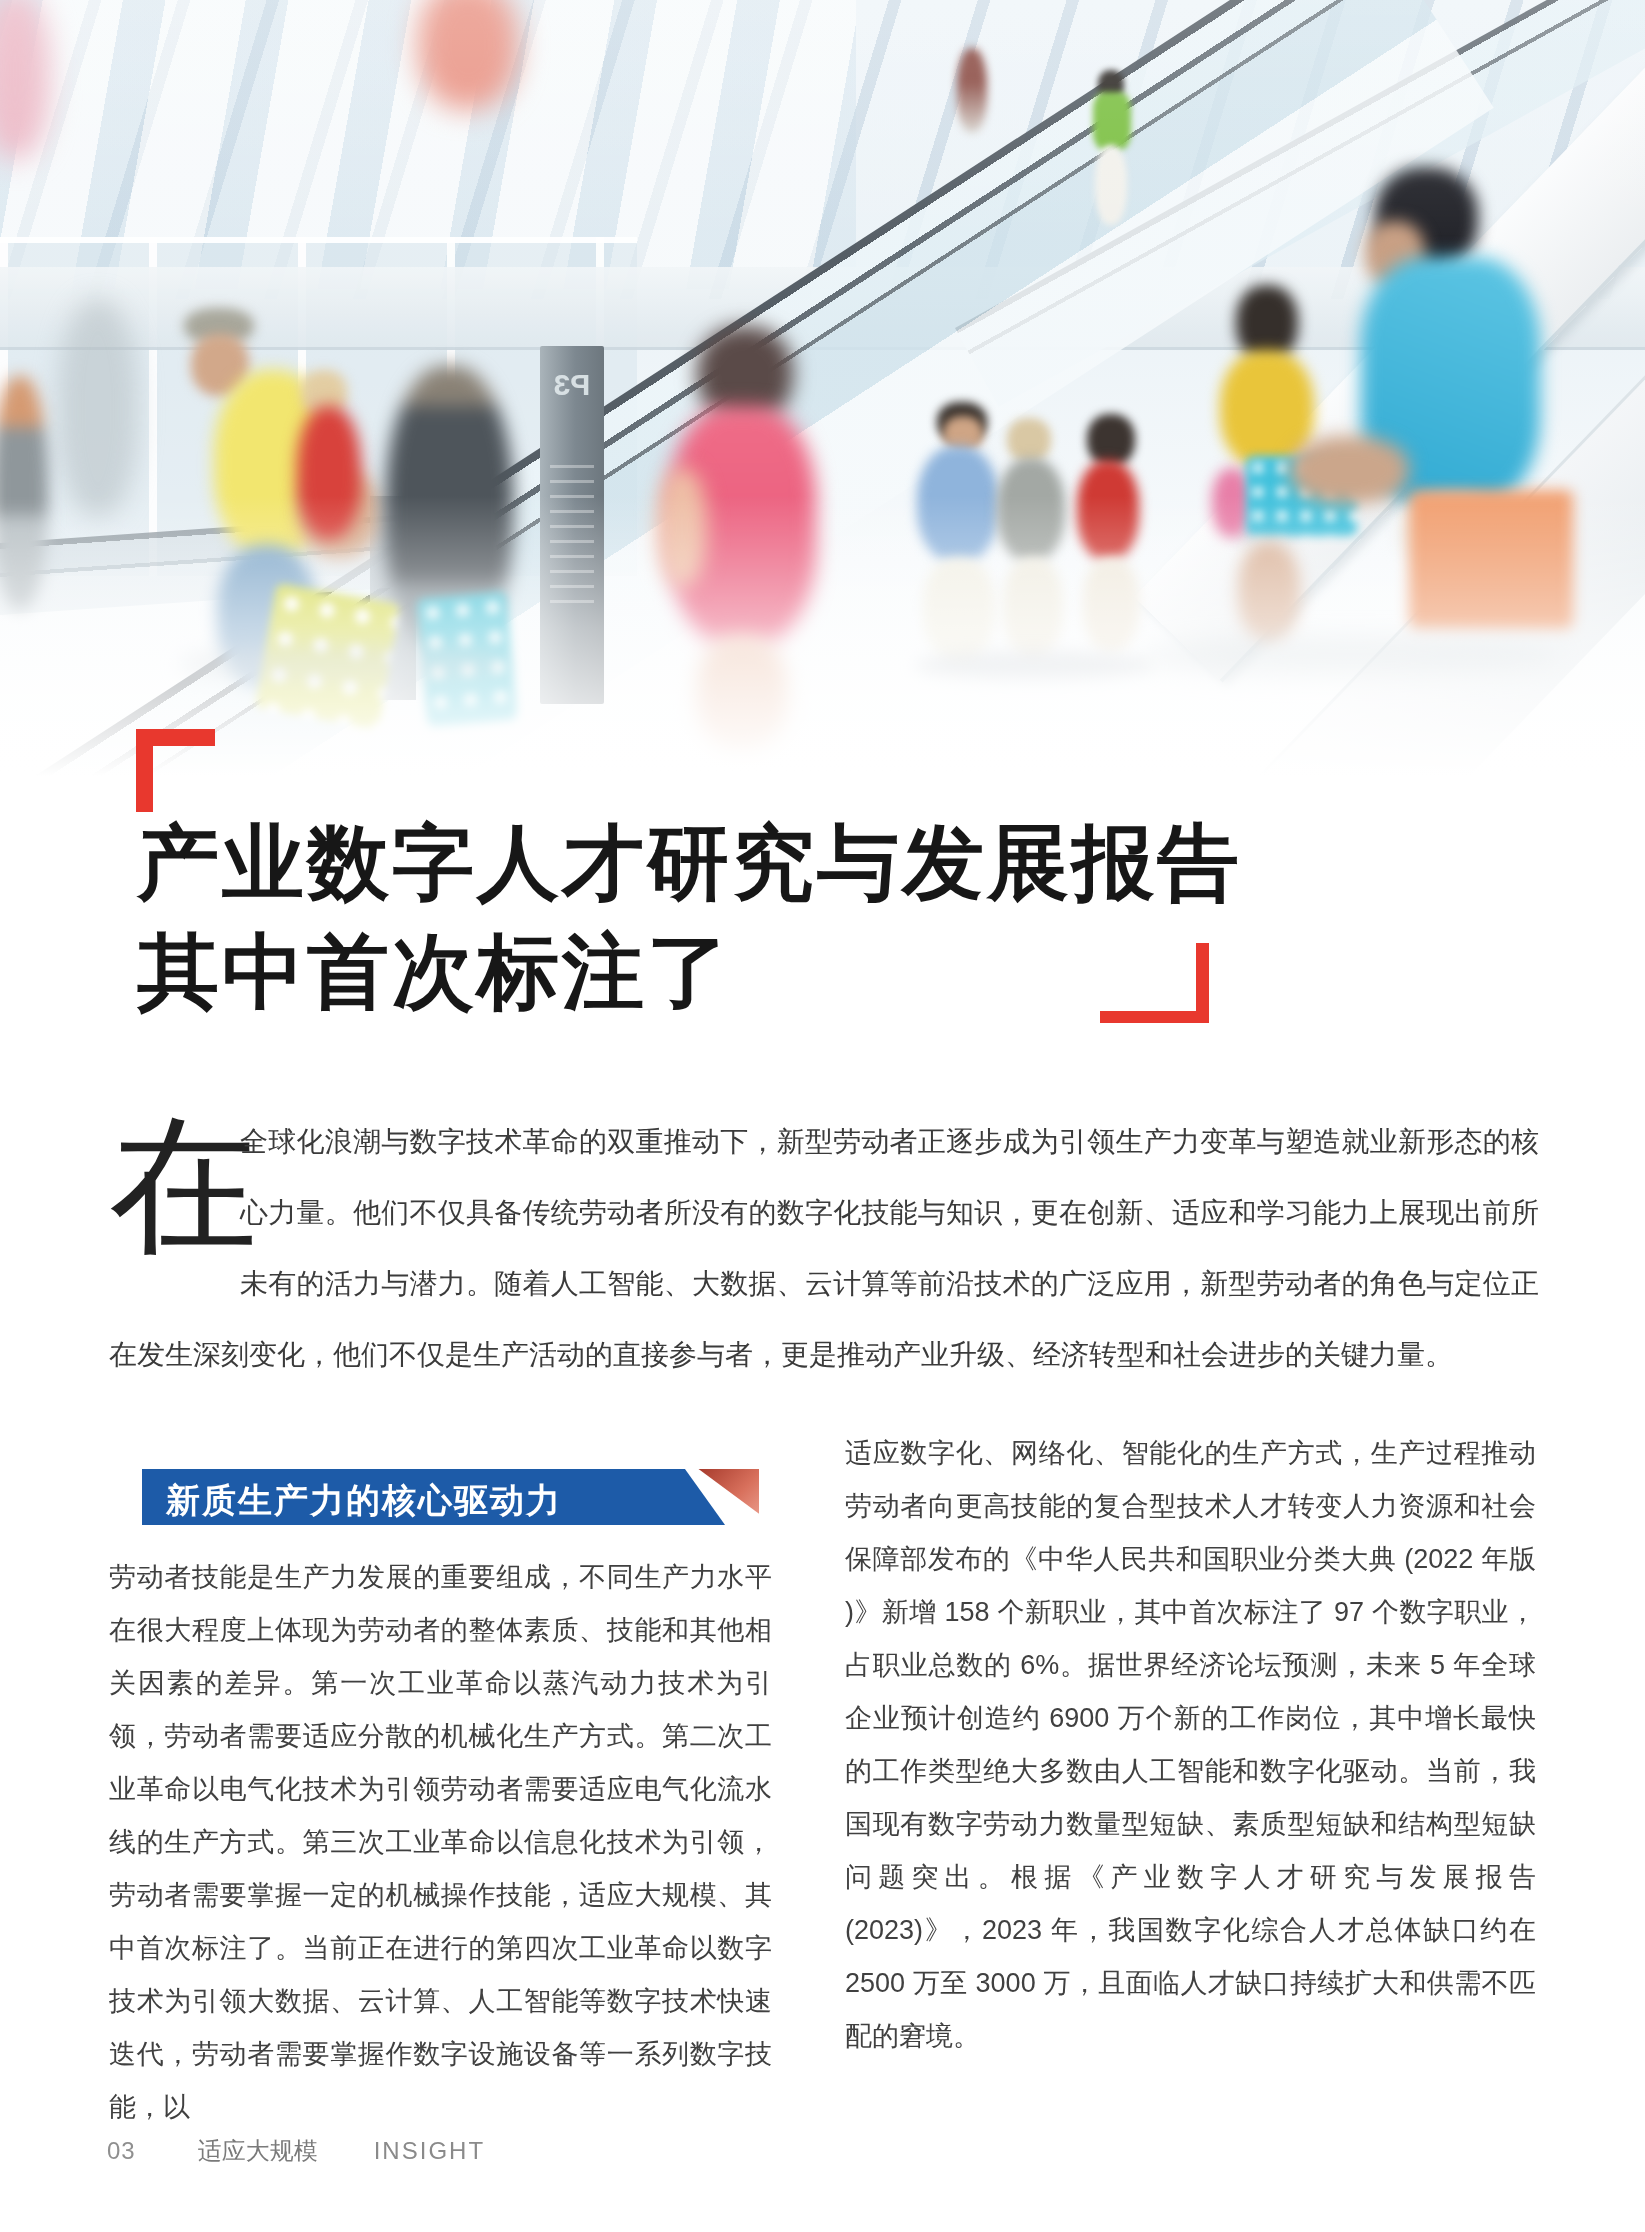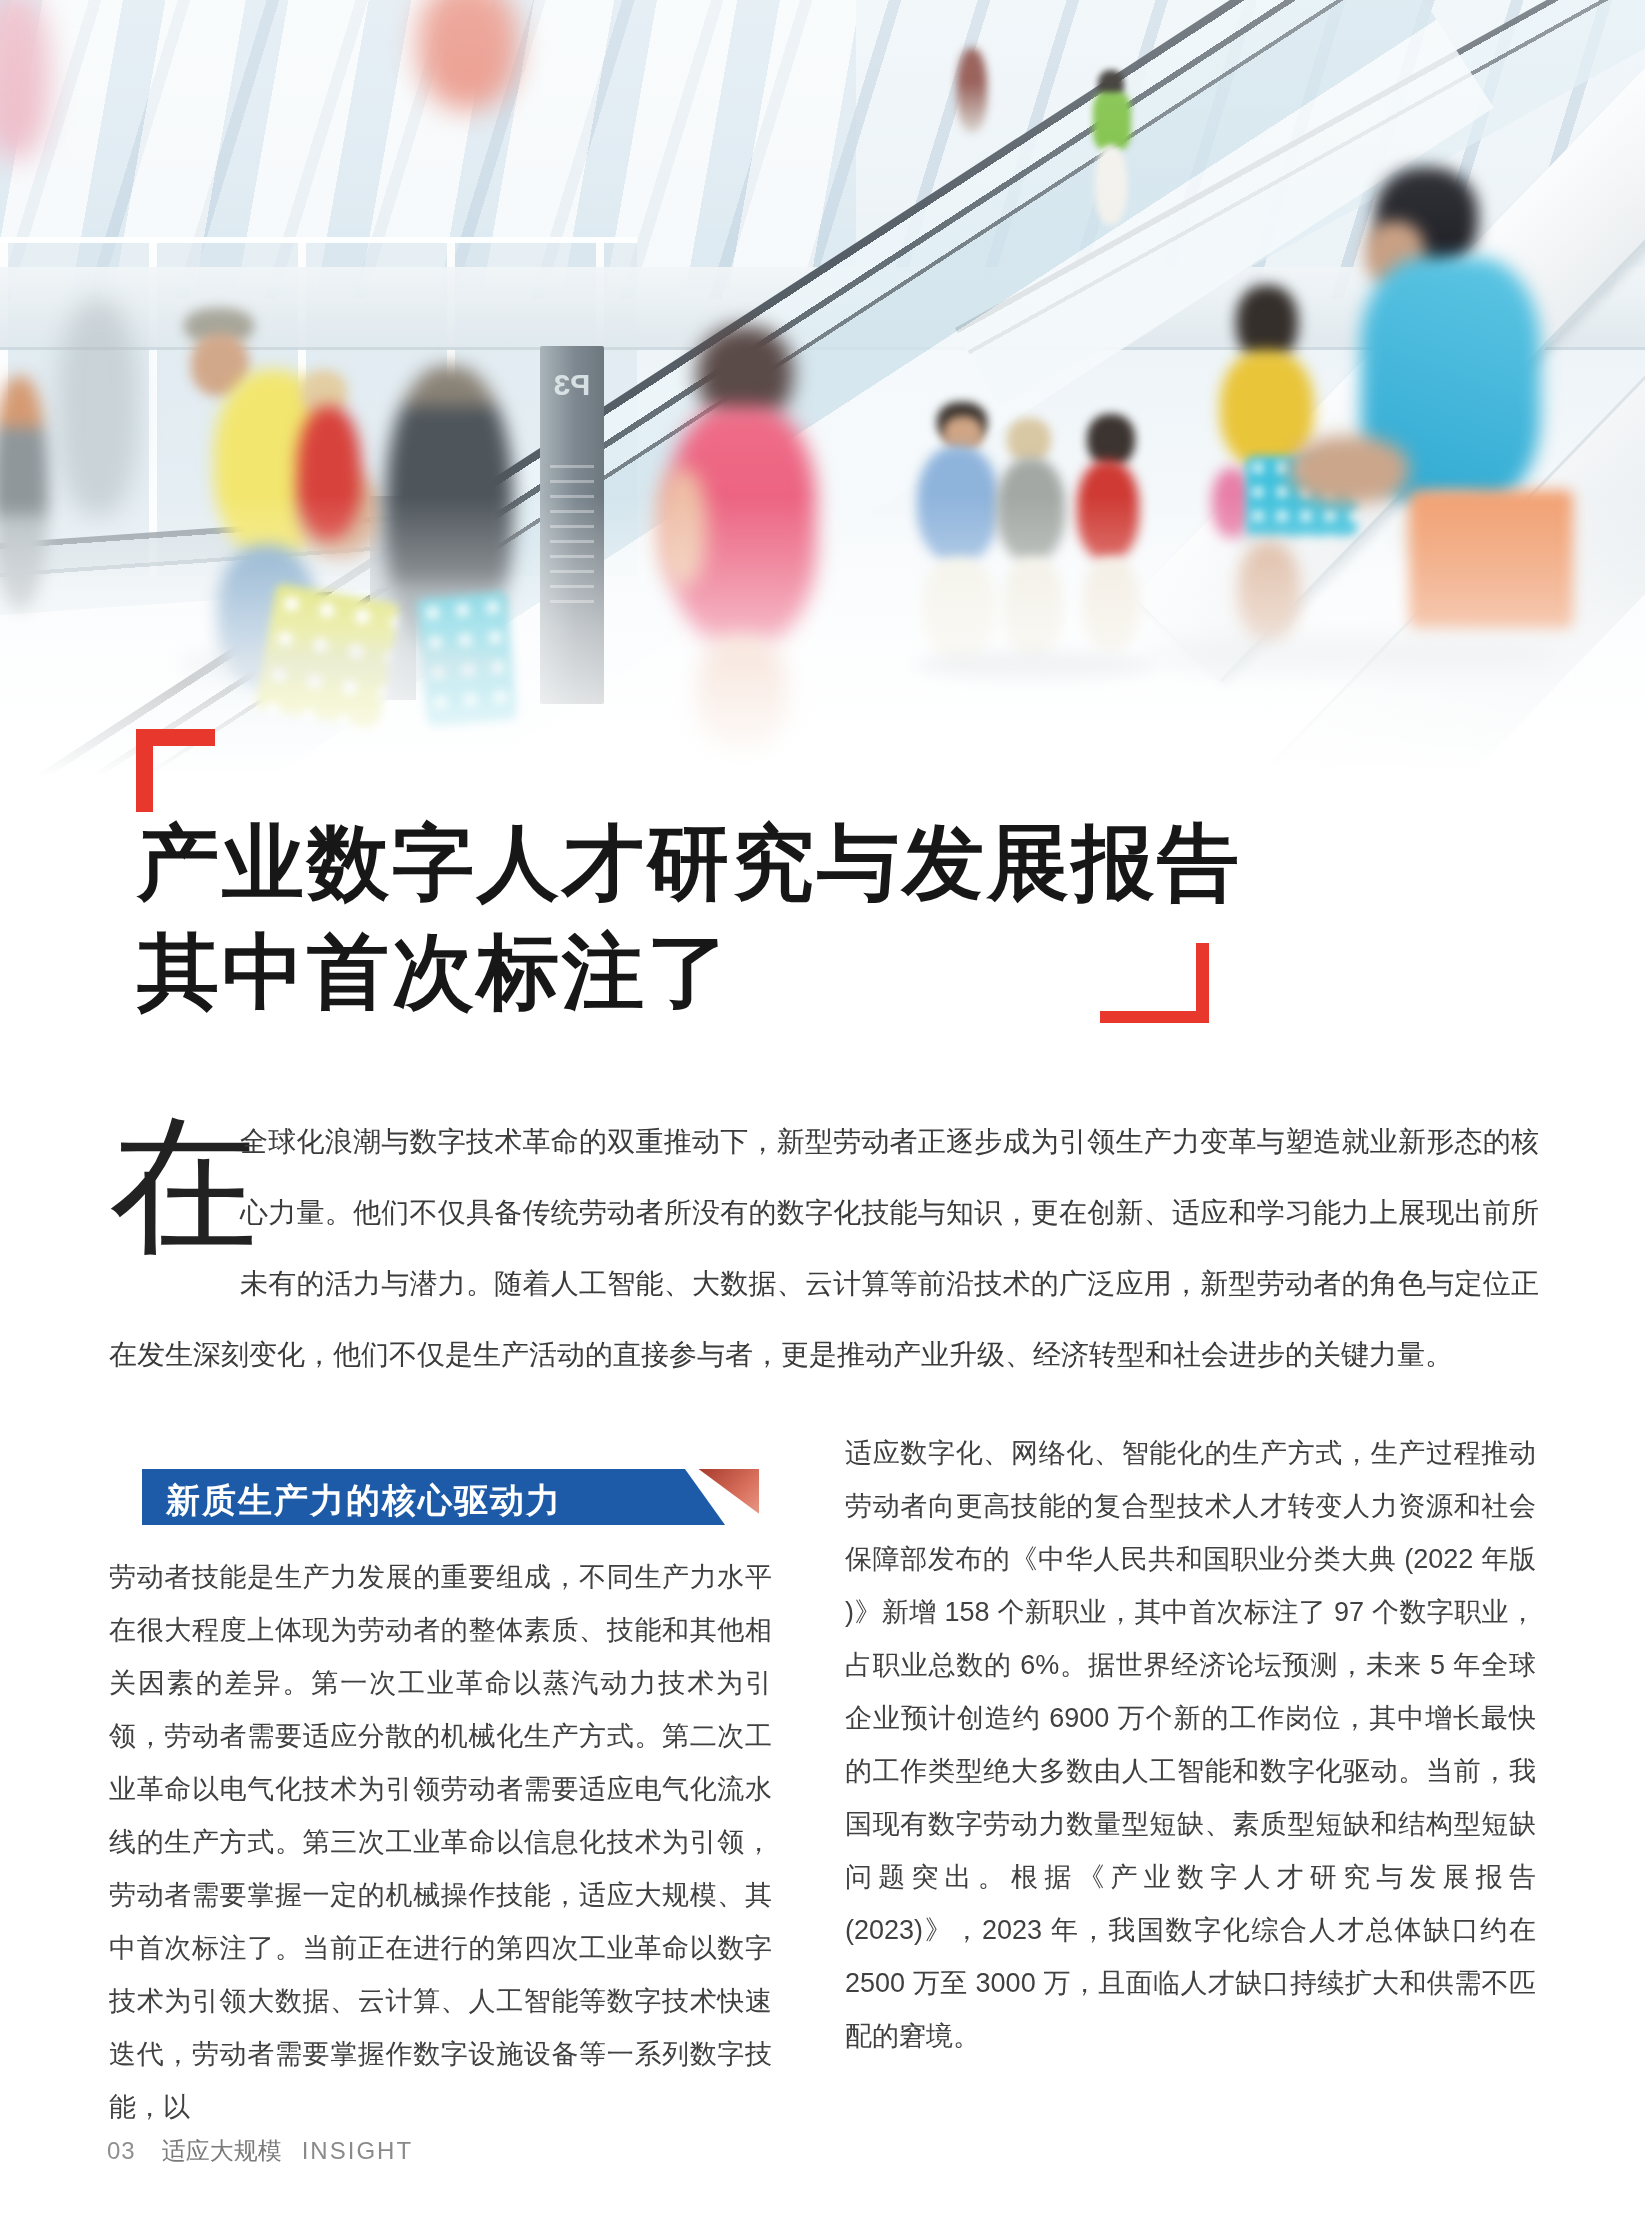--- a/index.html
+++ b/index.html
@@ -57,21 +57,21 @@
     clip-path:polygon(0 0,88% 0,94.5% 100%,0 100%);}
   .banner-tri{position:absolute;right:0;top:0;width:72px;height:56px;
     background:linear-gradient(135deg,#9e3124,#d8705c 60%,#eda292);
     clip-path:polygon(16% 0,100% 0,100% 80%);}
   .banner-label{position:absolute;left:24px;top:0;height:62px;line-height:62px;
     color:#ffffff;font-size:34px;font-weight:700;letter-spacing:2px;}
   .col{position:absolute;color:#404040;font-size:27px;line-height:53px;text-align:justify;}
   .colL{left:109px;top:1551px;width:663px;}
   .colR{left:845px;top:1427px;width:691px;}
   .footer{position:absolute;left:107px;top:2135px;display:flex;align-items:baseline;
-    font-size:24px;color:#8f8f8f;}
+    font-size:24px;color:#8f8f8f;gap:36px;}
   .footer .pn{letter-spacing:1px;}
   .footer .zh{margin-left:26px;color:#7a7a7a;}
   .footer .en{margin-left:20px;letter-spacing:2px;color:#8a8a8a;}
 </style>
 </head>
 <body>
 
 <div class="page">
 
   <div class="hero">

